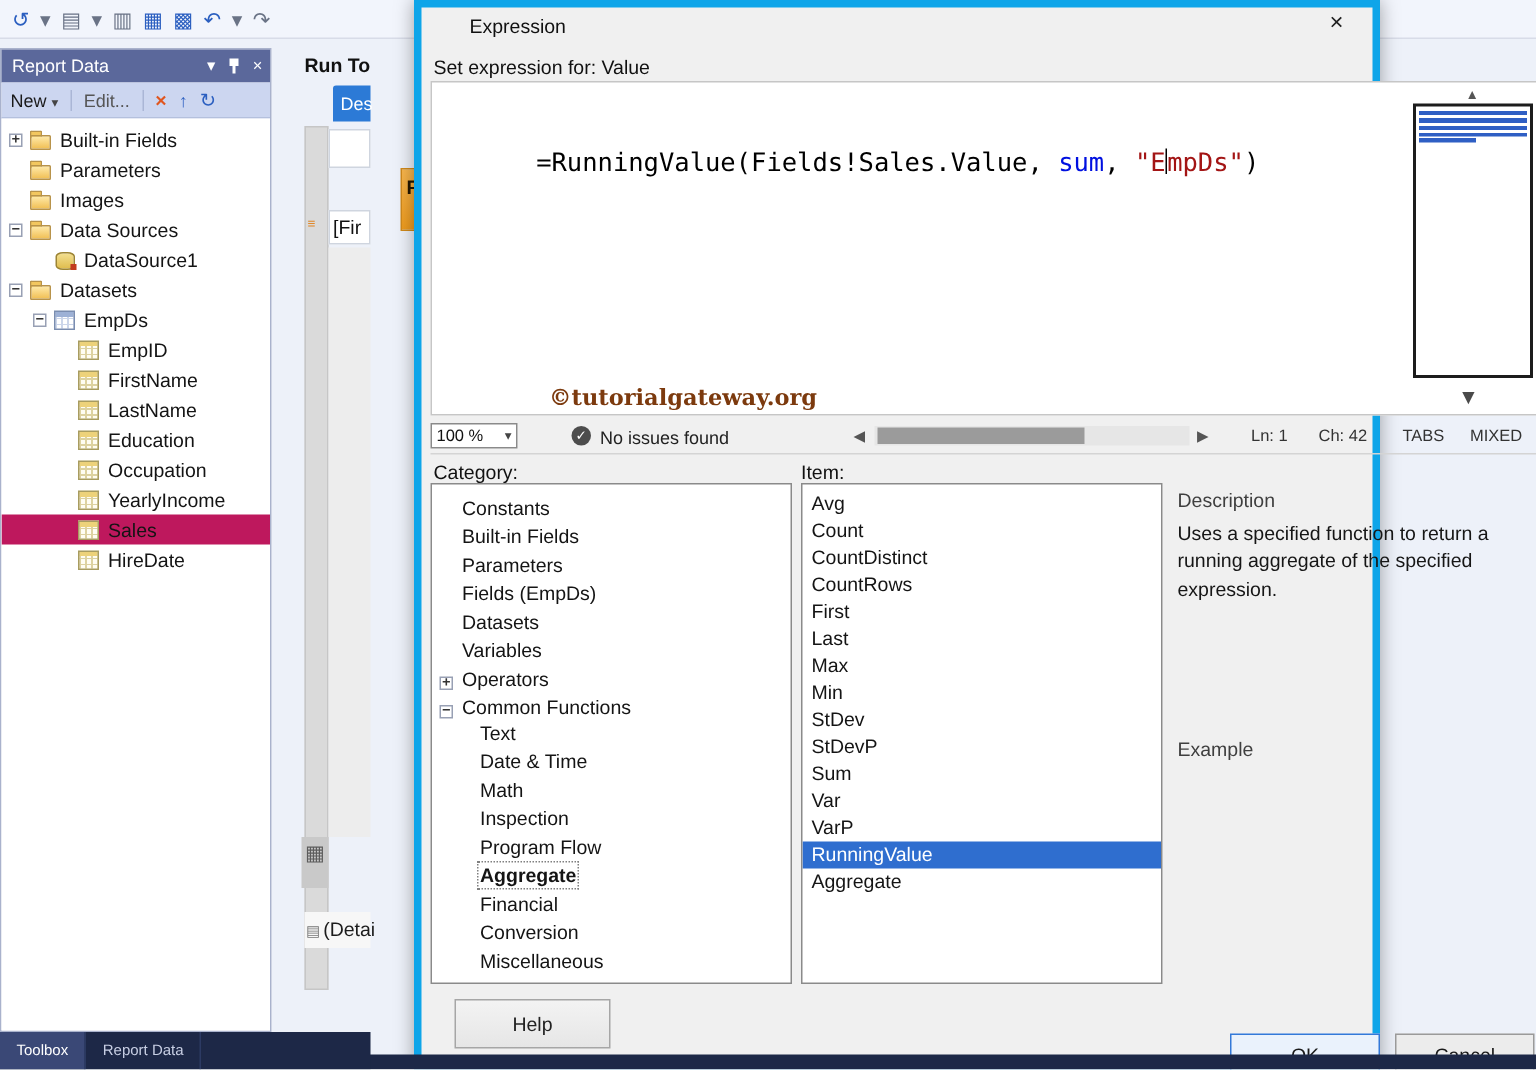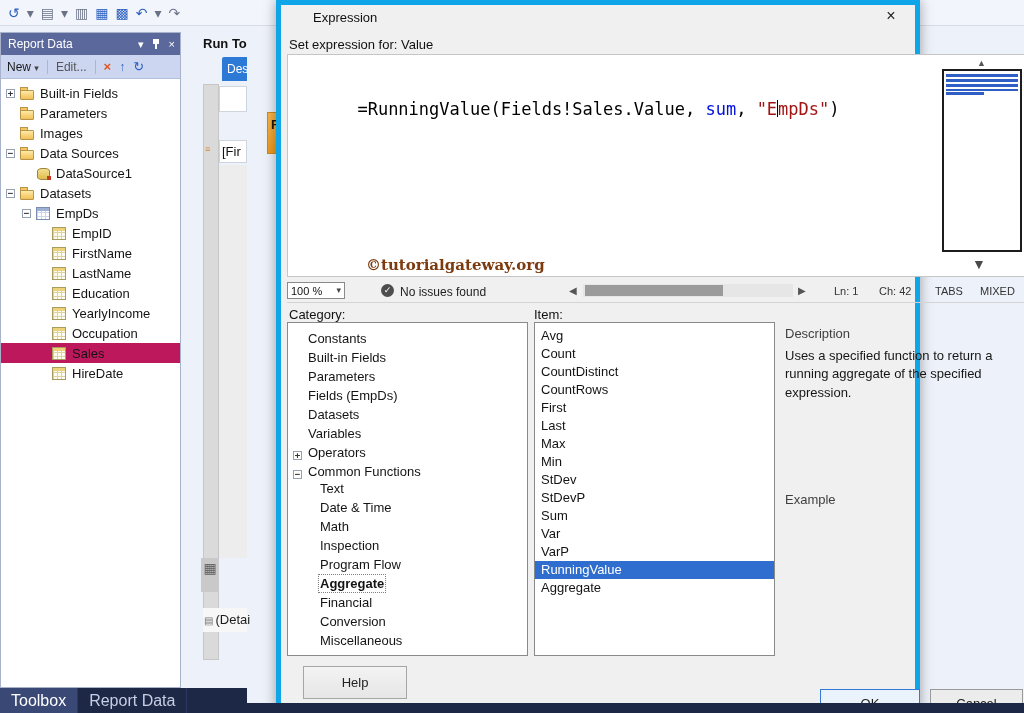--- a/index.html
+++ b/index.html
@@ -101,21 +101,21 @@
   #desc-text{font-size:13px;color:#161616;line-height:1.42;margin:0 0 0 2px;width:240px;}
   #example-title{position:absolute;left:504px;top:487px;font-size:13px;color:#3f3f3f;}
   #example-text{position:absolute;left:504px;top:505px;width:240px;font-size:13px;color:#161616;line-height:1.4;}
   #example-text p{margin:0 0 11px 0;word-break:break-all;}
   #btn-help{position:absolute;left:22px;top:661px;width:104px;height:33px;background:linear-gradient(#f3f3f3,#e6e6e6);border:1px solid #a6a6a6;box-sizing:border-box;font-size:13px;color:#222;text-align:center;line-height:31px;}
   #btn-ok{position:absolute;left:539px;top:684px;width:100px;height:30px;background:#eaf2fc;border:1px solid #3379d8;box-sizing:border-box;font-size:13px;color:#1a1a1a;text-align:center;line-height:28px;}
   #btn-cancel{position:absolute;left:649px;top:684px;width:93px;height:30px;background:#ececec;border:1px solid #9a9a9a;box-sizing:border-box;font-size:13px;color:#1a1a1a;text-align:center;line-height:28px;}
 
   
   #bottom-tabs{position:absolute;left:0;top:688px;width:247px;height:25px;background:#1d2847;z-index:41;display:flex;align-items:stretch;}
-  .btab{padding:0 11px;line-height:25px;font-size:16px;color:#c7cee3;border-right:1px solid #2c3a63;}
+  .btab{padding:0 11px;line-height:25px;font-size:10px;color:#c7cee3;border-right:1px solid #2c3a63;}
   .btab.active{background:#3a4876;color:#fff;}
   #bottom-strip{position:absolute;left:0;top:703px;width:1024px;height:10px;background:#1d2847;z-index:40;}
 </style>
 </head>
 <body>
 
 <div id="app">
 
   <div id="toolbar">
 
@@ -222,27 +222,27 @@
 
         <div class="trow lvl2">
           <span class="exp"></span>
           <span class="t-icon field"></span>
           <span>Education</span>
         </div>
 
         <div class="trow lvl2">
           <span class="exp"></span>
           <span class="t-icon field"></span>
+          <span>Occupation</span>
+        </div>
+
+        <div class="trow lvl2">
+          <span class="exp"></span>
+          <span class="t-icon field"></span>
           <span>YearlyIncome</span>
-        </div>
-
-        <div class="trow lvl2">
-          <span class="exp"></span>
-          <span class="t-icon field"></span>
-          <span>Occupation</span>
         </div>
 
         <div class="trow lvl2 selected">
           <span class="exp"></span>
           <span class="t-icon field"></span>
           <span>Sales</span>
         </div>
 
         <div class="trow lvl2">
           <span class="exp"></span>

